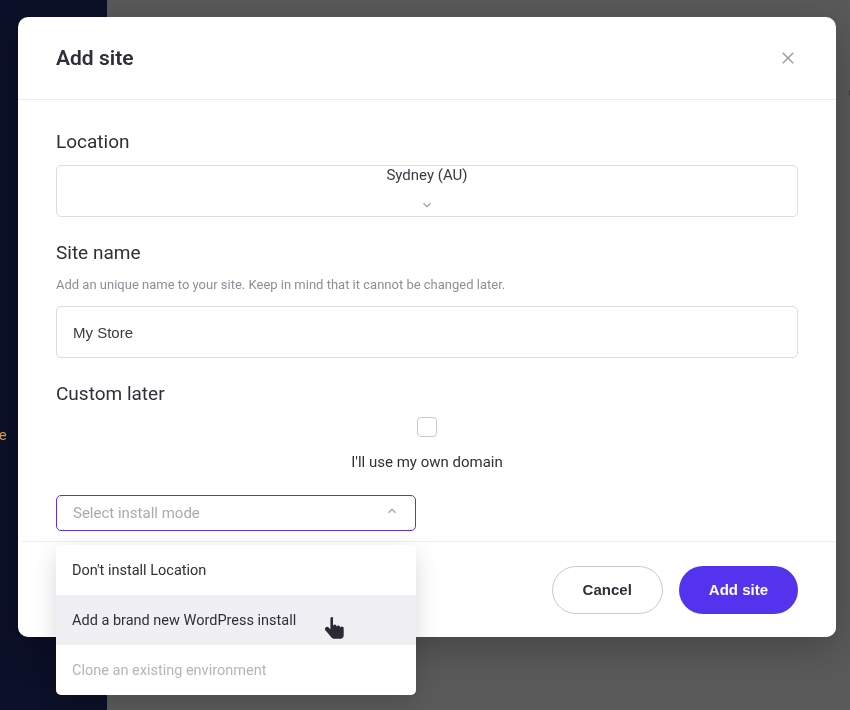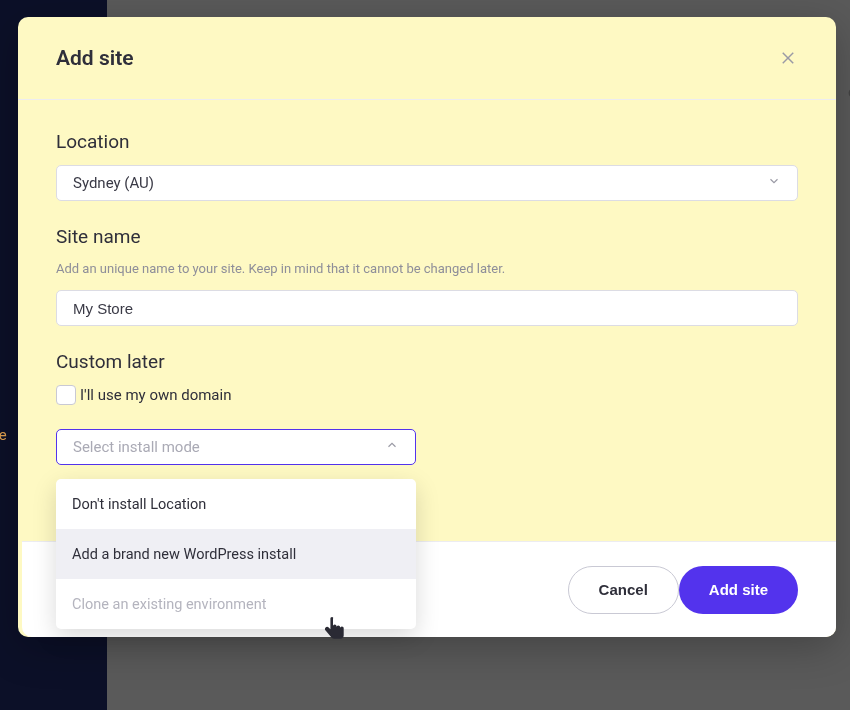--- a/index.html
+++ b/index.html
@@ -28,21 +28,21 @@
     top: 83px;
     color: #444;
     font-size: 15px;
   }
   .modal {
     position: absolute;
     left: 18px;
     top: 17px;
     width: 818px;
     height: 620px;
-    background: #fef9c3;
+    background: #ffffff;
     border-radius: 10px;
     box-shadow: 0 10px 40px rgba(0,0,0,0.25);
     overflow: visible;
   }
   .modal-header {
     display: flex;
     align-items: center;
     justify-content: space-between;
     padding: 20px 38px 20px 38px;
     border-bottom: 1px solid #ececf1;
@@ -74,41 +74,43 @@
   }
   .helper {
     font-size: 13px;
     color: #8e8e99;
     margin-bottom: 12px;
     line-height: 1.4;
   }
   .helper strong { font-weight: 400; }
   .select, .text-input {
     width: 100%;
-    height: 36px;
+    height: 52px;
     border: 1px solid #dcdce4;
     border-radius: 5px;
     padding: 0 16px;
     font-size: 15px;
     color: #3a3a46;
     background: #fff;
     display: flex;
     align-items: center;
     justify-content: space-between;
     cursor: pointer;
+    flex-direction: column;
   }
   .text-input { cursor: text; }
   .chevron {
     color: #9a9aa5;
   }
   .chevron svg { width: 14px; height: 14px; stroke: currentColor; stroke-width: 2; fill: none; }
   .checkbox-row {
     display: flex;
     align-items: center;
-    gap: 4px;
+    gap: 16px;
+    flex-direction: column;
   }
   .checkbox {
     width: 20px; height: 20px;
     border: 1.5px solid #c9c9d4;
     border-radius: 4px;
     background: #fff;
     cursor: pointer;
   }
   .checkbox-label { font-size: 15px; color: #2f2f3a; cursor: pointer; }
   .install-select-wrap {
@@ -152,20 +154,21 @@
   .dropdown-item.disabled { color: #b4b4be; cursor: default; }
   .modal-footer {
     position: absolute;
     bottom: 0;
     left: 4px; right: 0;
     height: 96px;
     border-top: 1px solid #ececf1;
     display: flex;
     justify-content: flex-end;
     align-items: center;
+    gap: 16px;
     padding: 0 38px;
     background: #fff;
     border-radius: 0 0 10px 10px;
   }
   .btn {
     height: 48px;
     padding: 0 30px;
     border-radius: 24px;
     font-size: 15px;
     font-weight: 600;

